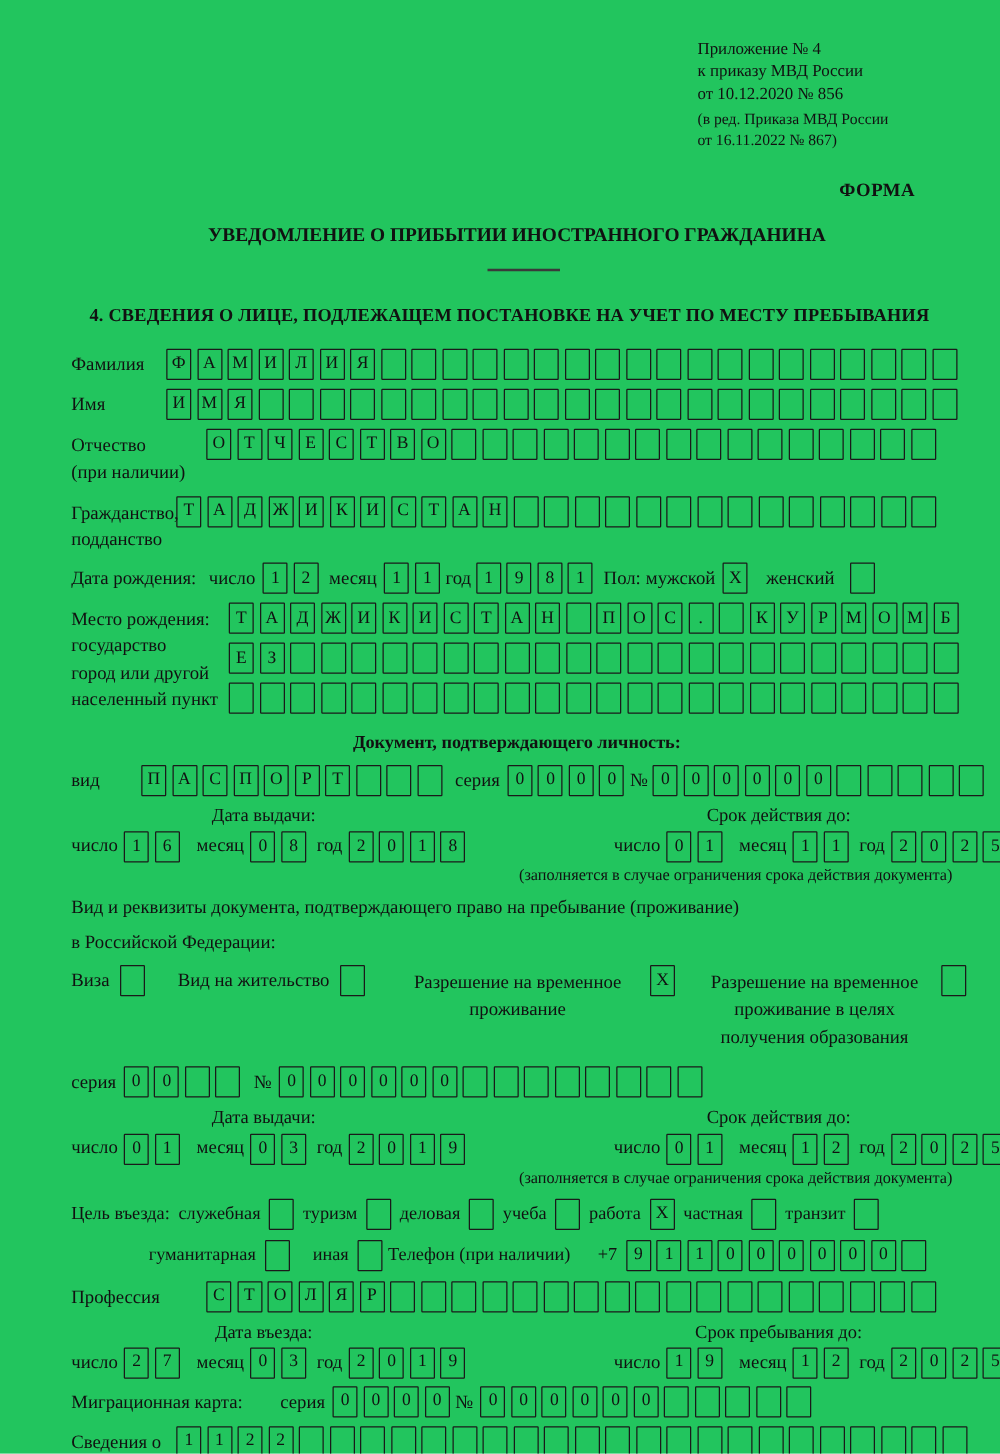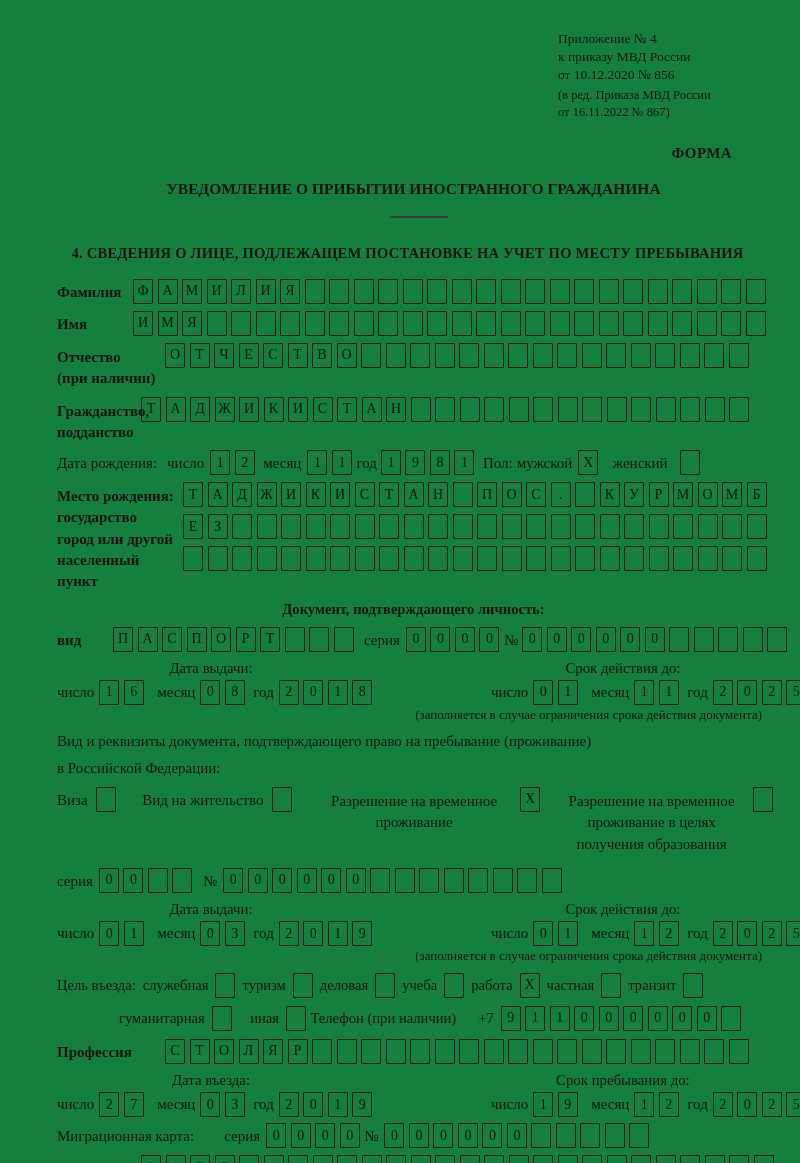--- a/index.html
+++ b/index.html
@@ -1,31 +1,31 @@
 <!DOCTYPE html>
 <html><head>
 <meta charset="utf-8">
 <style>
   html,body{margin:0;padding:0;background:#fff;}
   .page{
     width:800px;height:1163px;box-sizing:border-box;overflow:hidden;
-    background:#15803d;color:#111;
+    background:#22c55e;color:#111;
     font-family:"Liberation Serif","DejaVu Serif",serif;
     font-size:15px;line-height:1.3;
     padding:30px 30px 10px 57px;position:relative;
   }
   .appendix{margin-left:auto;width:212px;font-size:13.5px;line-height:1.32;}
   .appendix .small{font-size:12.5px;margin-top:4px;line-height:1.3;}
   .form-marker{text-align:right;font-weight:bold;font-size:15px;margin:24px 38px 0 0;letter-spacing:.4px;}
   .title{text-align:center;font-weight:bold;font-size:15.5px;line-height:1.5;margin:14px 0 0 0;}
   .blankline{display:inline-block;width:58px;height:2px;background:#3a3a3a;margin-left:10px;vertical-align:baseline;}
   .section-heading{text-align:center;font-weight:bold;font-size:14.6px;margin:20px 0 16px -12px;letter-spacing:.2px;}
 
   .frow{display:flex;align-items:flex-start;margin-bottom:7px;}
-  .flabel{padding-top:4px;flex:none;font-weight:bold;}
+  .flabel{padding-top:4px;flex:none;}
   .w76{width:76px}.w84{width:84px}.w108{width:108px}.w126{width:126px}.w56{width:56px}
   .lh{line-height:1.42}
   .boxes{display:inline-flex;flex:none;}
   .box{
     box-sizing:border-box;flex:none;display:inline-flex;align-items:center;justify-content:center;
     width:20px;height:25px;border:1.6px solid #1a1a1a;border-radius:1px;margin-right:4.5px;
     font-size:14px;
   }
   .brows .boxes{display:flex;margin-bottom:7px;}
   .inl{padding-top:4px;flex:none;}

